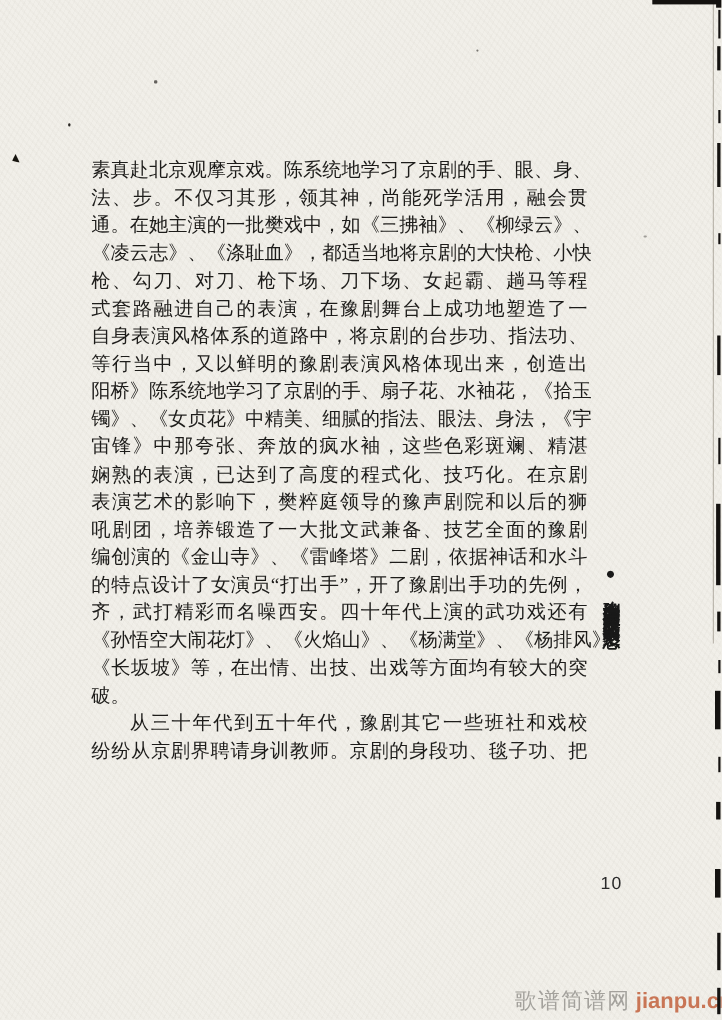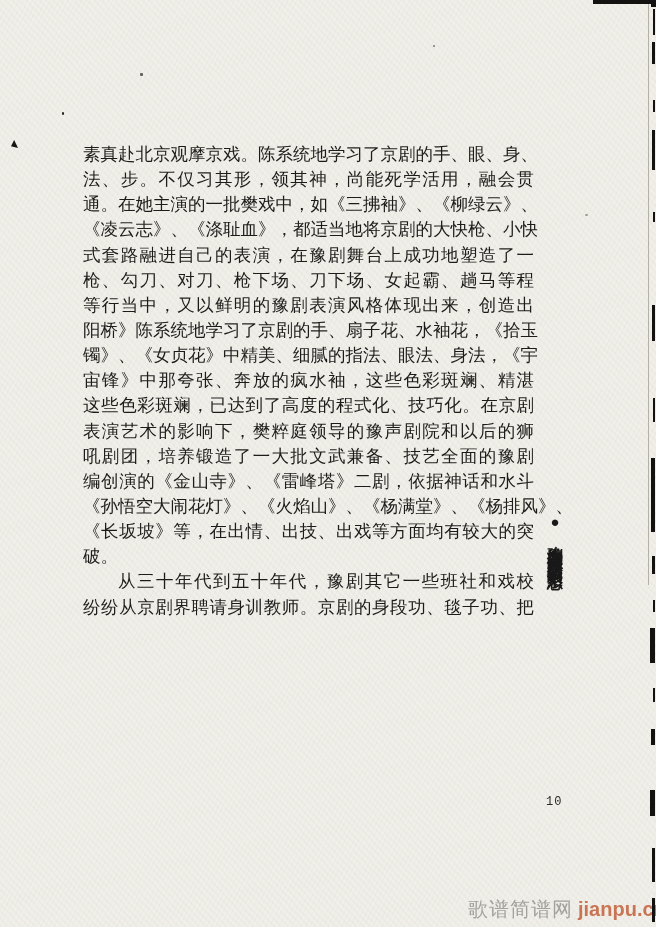--- a/index.html
+++ b/index.html
@@ -31,22 +31,22 @@
   
   .side-caption{
     position:absolute;left:543px;top:514px;height:290px;width:24px;
     writing-mode:vertical-rl;text-orientation:upright;
     font-size:16px;color:#191919;letter-spacing:2px;line-height:24px;
     font-weight:600;text-align:left;
   }
   .side-caption .bullet{font-size:15px;letter-spacing:3px;}
   .page-number{
     position:absolute;left:546px;top:795px;width:24px;
-    font-size:12px;color:#2a2a2a;letter-spacing:1px;
-    font-family:Liberation Mono, monospace;
+    font-size:16px;color:#2a2a2a;letter-spacing:1px;
+    font-family:Liberation Sans, sans-serif;
   }
   
   .watermark{
     position:absolute;left:468px;top:896px;white-space:nowrap;
     font-family:"Liberation Sans","DejaVu Sans",sans-serif;
     font-size:20px;opacity:.85;
   }
   .watermark .wm-name{letter-spacing:1px;}
   .watermark .wm-url{margin-left:5px;font-weight:600;}
   
@@ -64,30 +64,33 @@
 </head>
 <body>
 
 <div class="page">
 
   <div class="bodytext" style="color: rgb(29, 28, 26);">
       <div class="line">素真赴北京观摩京戏。陈系统地学习了京剧的手、眼、身、</div>
       <div class="line">法、步。不仅习其形，领其神，尚能死学活用，融会贯</div>
       <div class="line">通。在她主演的一批樊戏中，如《三拂袖》、《柳绿云》、</div>
       <div class="line">《凌云志》、《涤耻血》，都适当地将京剧的大快枪、小快</div>
+      <div class="line">枪、勾刀、对刀、枪下场、刀下场、女起霸、趟马等程</div>
       <div class="line">式套路融进自己的表演，在豫剧舞台上成功地塑造了一</div>
-      <div class="line">枪、勾刀、对刀、枪下场、刀下场、女起霸、趟马等程</div>
+      <div class="line">自身表演风格体系的道路中，将京剧的台步功、指法功、</div>
       <div class="line">等行当中，又以鲜明的豫剧表演风格体现出来，创造出</div>
       <div class="line">阳桥》陈系统地学习了京剧的手、扇子花、水袖花，《拾玉</div>
       <div class="line">镯》、《女贞花》中精美、细腻的指法、眼法、身法，《宇</div>
       <div class="line">宙锋》中那夸张、奔放的疯水袖，这些色彩斑斓、精湛</div>
-      <div class="line">这些色彩斑斓，已达到了高度的程式化、技巧化。在京剧</div>
+      <div class="line">娴熟的表演，已达到了高度的程式化、技巧化。在京剧</div>
       <div class="line">表演艺术的影响下，樊粹庭领导的豫声剧院和以后的狮</div>
       <div class="line">吼剧团，培养锻造了一大批文武兼备、技艺全面的豫剧</div>
       <div class="line">编创演的《金山寺》、《雷峰塔》二剧，依据神话和水斗</div>
+      <div class="line">的特点设计了女演员“打出手”，开了豫剧出手功的先例，</div>
+      <div class="line">齐，武打精彩而名噪西安。四十年代上演的武功戏还有</div>
       <div class="line">《孙悟空大闹花灯》、《火焰山》、《杨满堂》、《杨排风》、</div>
       <div class="line">《长坂坡》等，在出情、出技、出戏等方面均有较大的突</div>
       <div class="line line-end">破。</div>
       <div class="line line-indent">从三十年代到五十年代，豫剧其它一些班社和戏校</div>
       <div class="line">纷纷从京剧界聘请身训教师。京剧的身段功、毯子功、把</div>
     </div>
 
   <div class="side-caption"><span class="bullet">●</span><span>豫剧表演不同发展阶段的历史形态</span></div>
 
   <div class="page-number">10</div>

